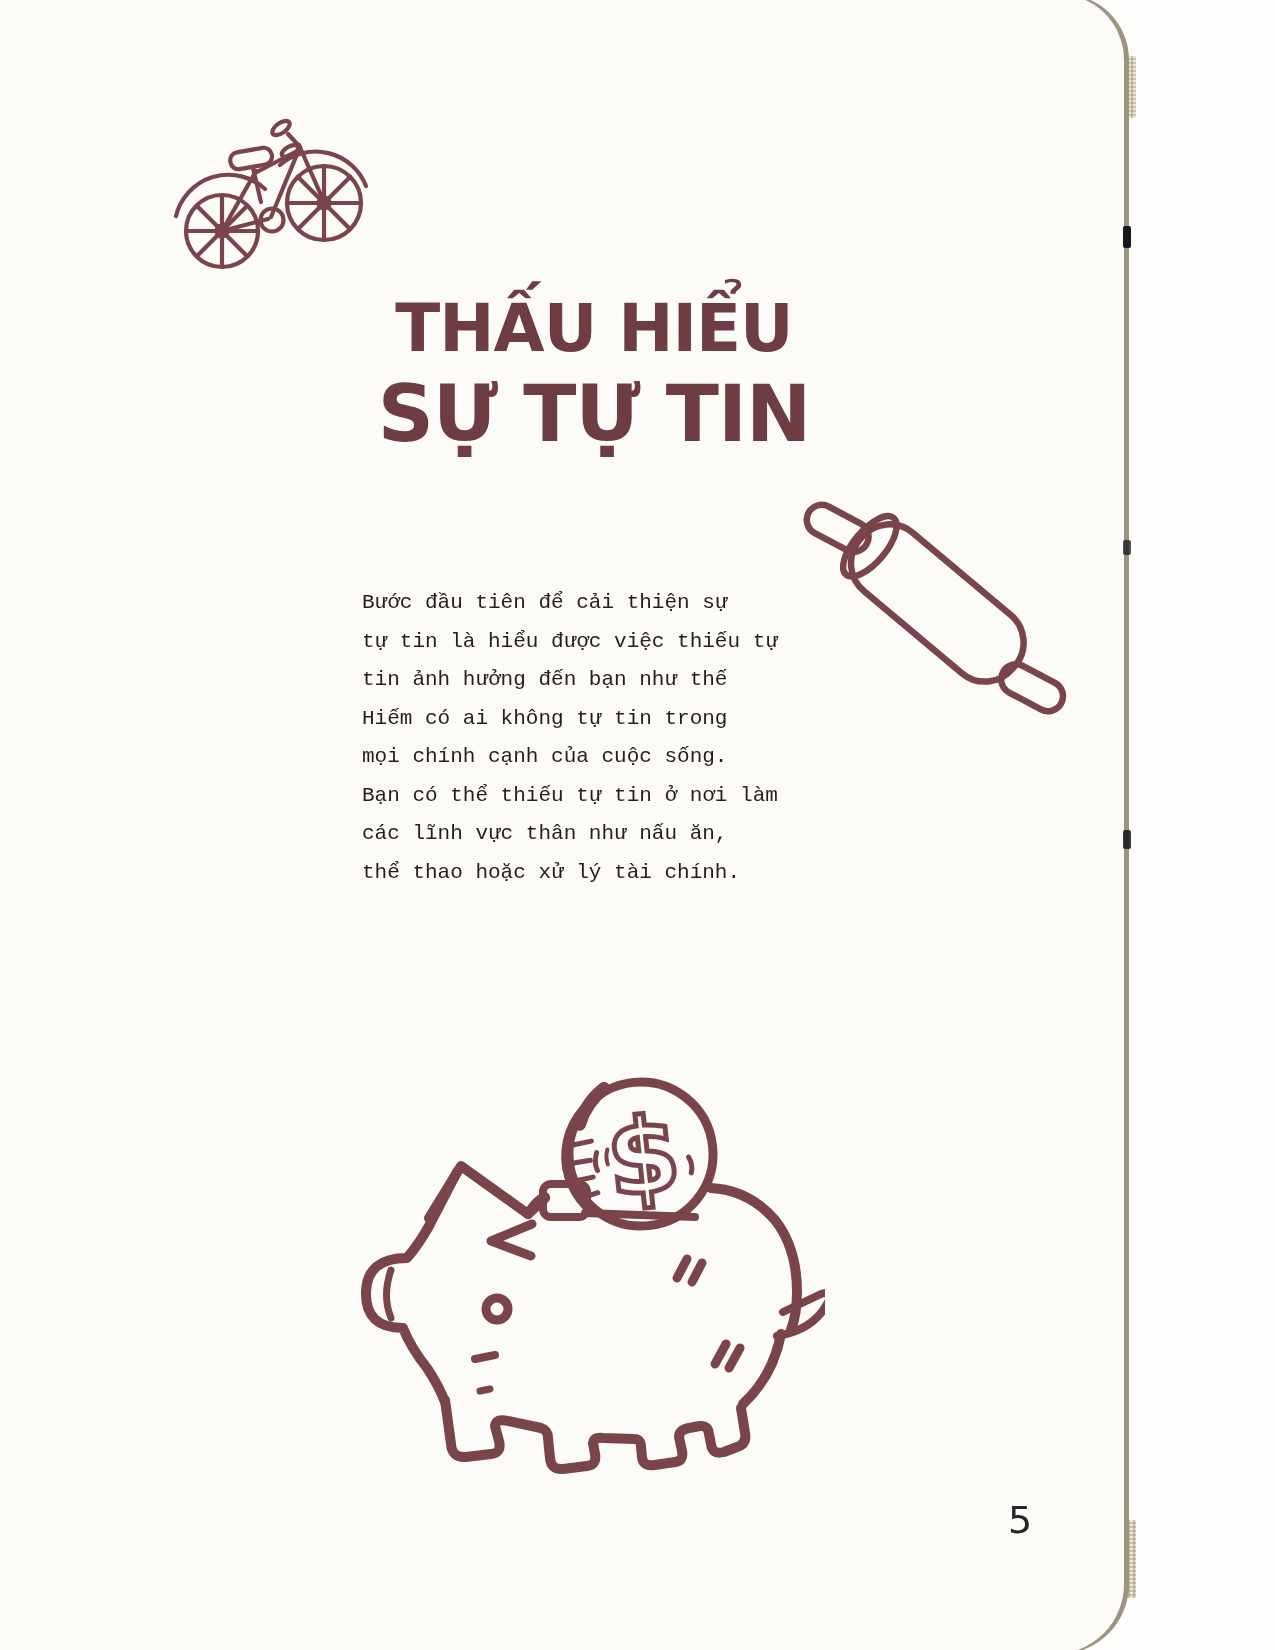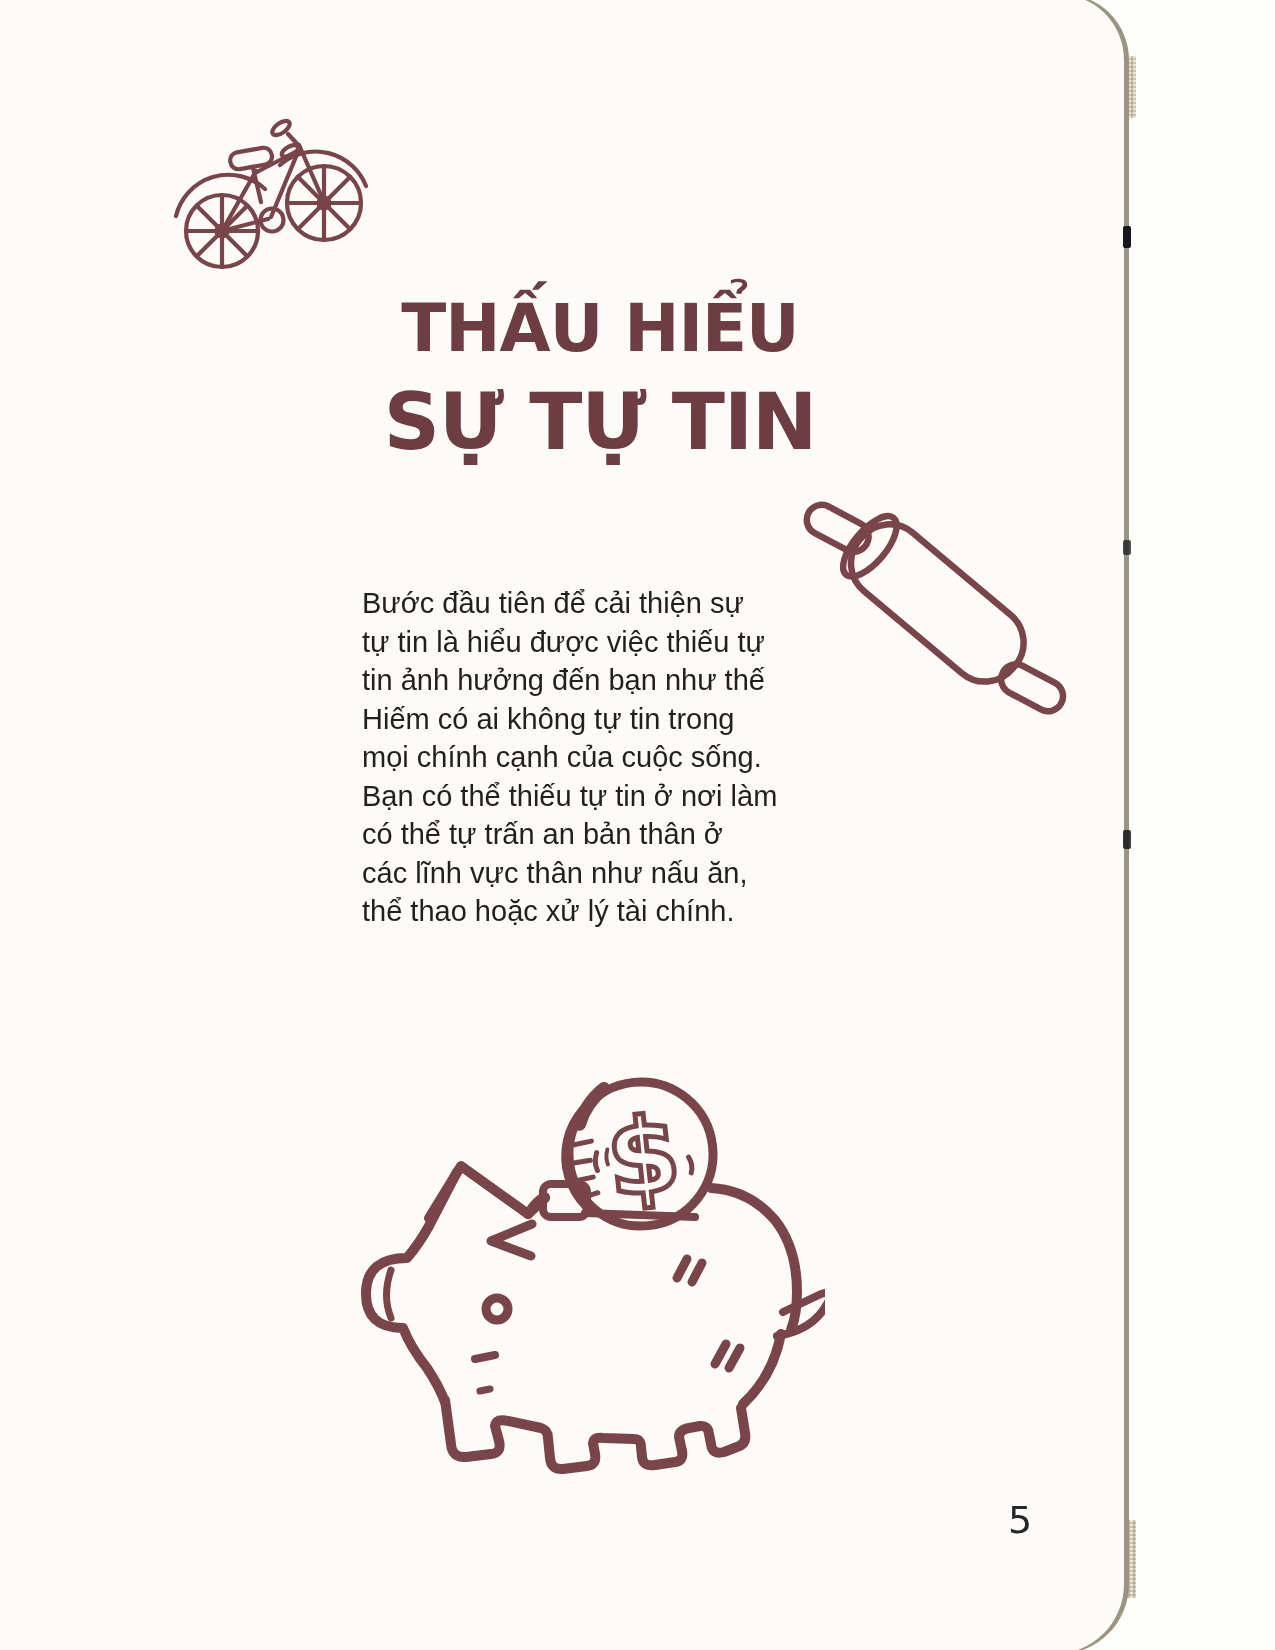--- a/index.html
+++ b/index.html
@@ -37,30 +37,30 @@
   .doodle{color:#7a454a;position:absolute;}
   .doodle path,.doodle line,.doodle circle,.doodle ellipse,.doodle rect{
     stroke:currentColor;fill:none;stroke-linecap:round;stroke-linejoin:round;
   }
 
   .bike{left:168px;top:118px;}
   .pin{left:770px;top:492px;}
   .pig{left:345px;top:1072px;}
 
   .title{
-    position:absolute;left:16px;top:300px;width:1124px;padding-left:22px;
+    position:absolute;left:10px;top:300px;width:1124px;padding-left:22px;
     text-align:center;color:#6e3d43;font-weight:bold;letter-spacing:-1px;
   }
   .title .t1{font-size:66px;line-height:70px;}
-  .title .t2{font-size:78px;line-height:100px;margin-top:8px;}
+  .title .t2{font-size:78px;line-height:100px;}
 
   .body-text{
     position:absolute;left:362px;top:590px;width:500px;
-    font-family:Liberation Sans, sans-serif;
-    font-size:29px;line-height:38.5px;color:#241f1d;
+    font-family:Liberation Mono, monospace;
+    font-size:21px;line-height:38.5px;color:#241f1d;
     white-space:nowrap;
   }
 
   .pagenum{
     position:absolute;left:988px;top:1504px;width:64px;text-align:center;
     font-size:38px;color:#27272a;
   }
 </style>
 </head>
 <body>
@@ -131,21 +131,20 @@
       </g>
     </svg>
 
     <div class="body-text">
       <div>Bước đầu tiên để cải thiện sự</div>
       <div>tự tin là hiểu được việc thiếu tự</div>
       <div>tin ảnh hưởng đến bạn như thế</div>
       <div>Hiếm có ai không tự tin trong</div>
       <div>mọi chính cạnh của cuộc sống.</div>
       <div>Bạn có thể thiếu tự tin ở nơi làm</div>
-      <div>có thể tự trấn an bản thân ở</div>
       <div>các lĩnh vực thân như nấu ăn,</div>
       <div>thể thao hoặc xử lý tài chính.</div>
     </div>
 
     <svg class="pig doodle" width="480" height="430" viewBox="0 0 480 430">
 
       <g stroke-width="8">
         <rect x="198" y="118" width="44" height="33" rx="8"></rect>
         <path d="M 240 147 L 350 151"></path>
       </g>

